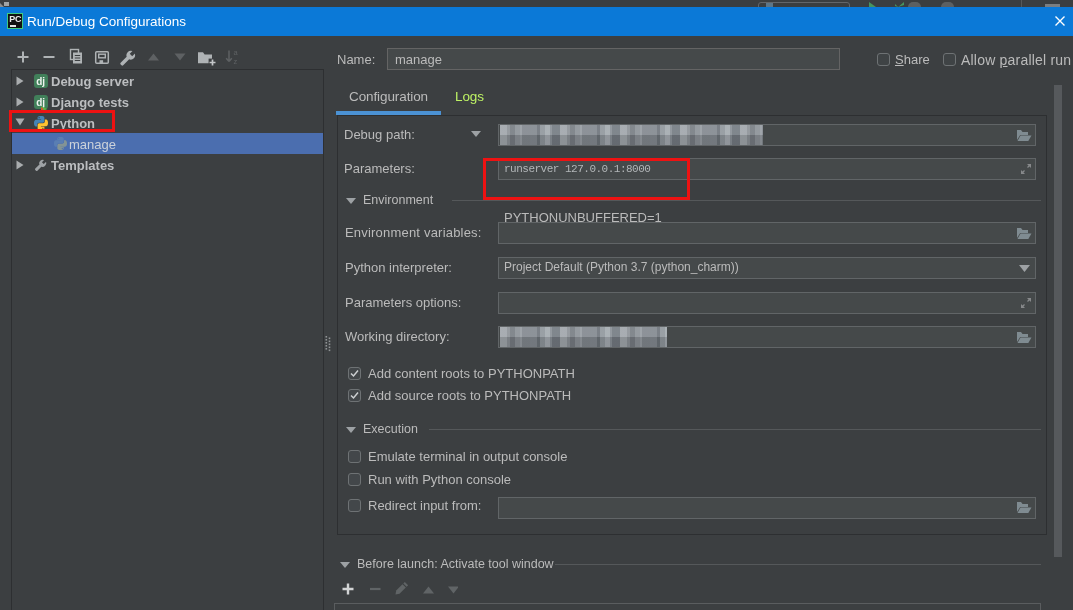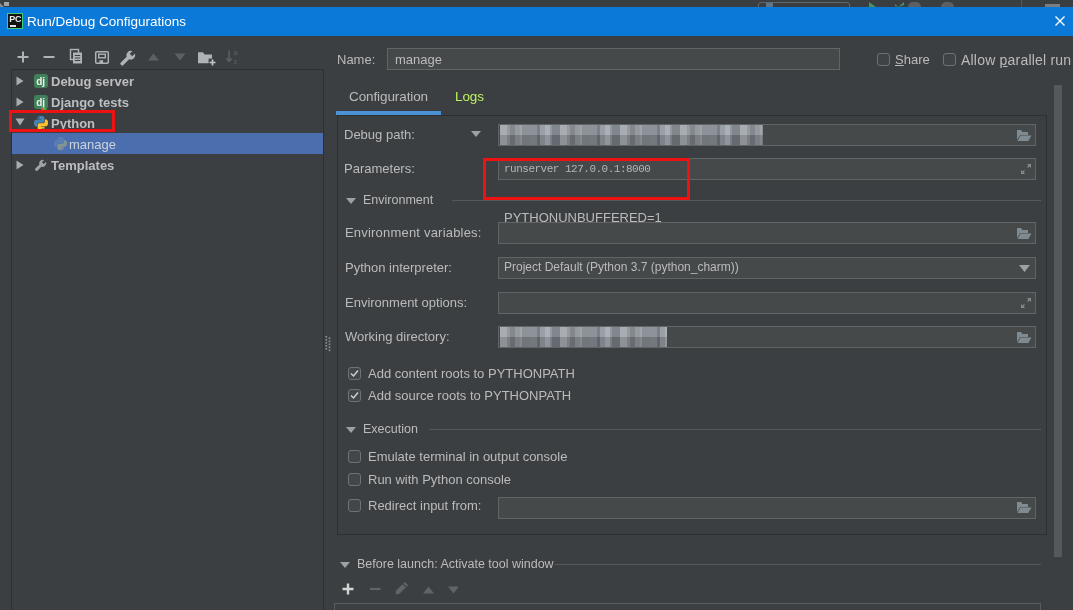--- a/index.html
+++ b/index.html
@@ -198,21 +198,21 @@
         <path d="M4.5 6.5h11L12.3 12H1.5z" fill="#7f8b91"></path>
     </svg>
 
     <div class="lbl" style="left:345px;top:260px;">Python interpreter:</div>
     <div class="inp" style="left:498px;top:257px;width:538px;height:22px;"></div>
     <div class="lbl" style="left:504px;top:260px;font-size:12px;">Project Default (Python 3.7 (python_charm))</div>
     <svg class="abs" style="left:1019px;top:265px;" width="11" height="7" viewBox="0 0 11 7">
         <polygon points="0,0 11,0 5.5,7" fill="#9da1a4"></polygon>
       </svg>
 
-    <div class="lbl" style="left:345px;top:295px;">Environment options:</div>
+    <div class="lbl" style="left:345px;top:295px;">Parameters options:</div>
     <div class="inp" style="left:498px;top:292px;width:538px;height:22px;"></div>
     <svg class="abs" style="left:1020px;top:297px;" width="12" height="12" viewBox="0 0 12 12">
       <g stroke="#87898b" stroke-width="1.2" fill="none">
           <path d="M7.5 4.5l3-3"></path>
           <path d="M4.5 7.5l-3 3"></path>
         </g>
       <path d="M7 1h4v4z" fill="#87898b"></path>
         <path d="M1 7v4h4z" fill="#87898b"></path>
     </svg>
 

